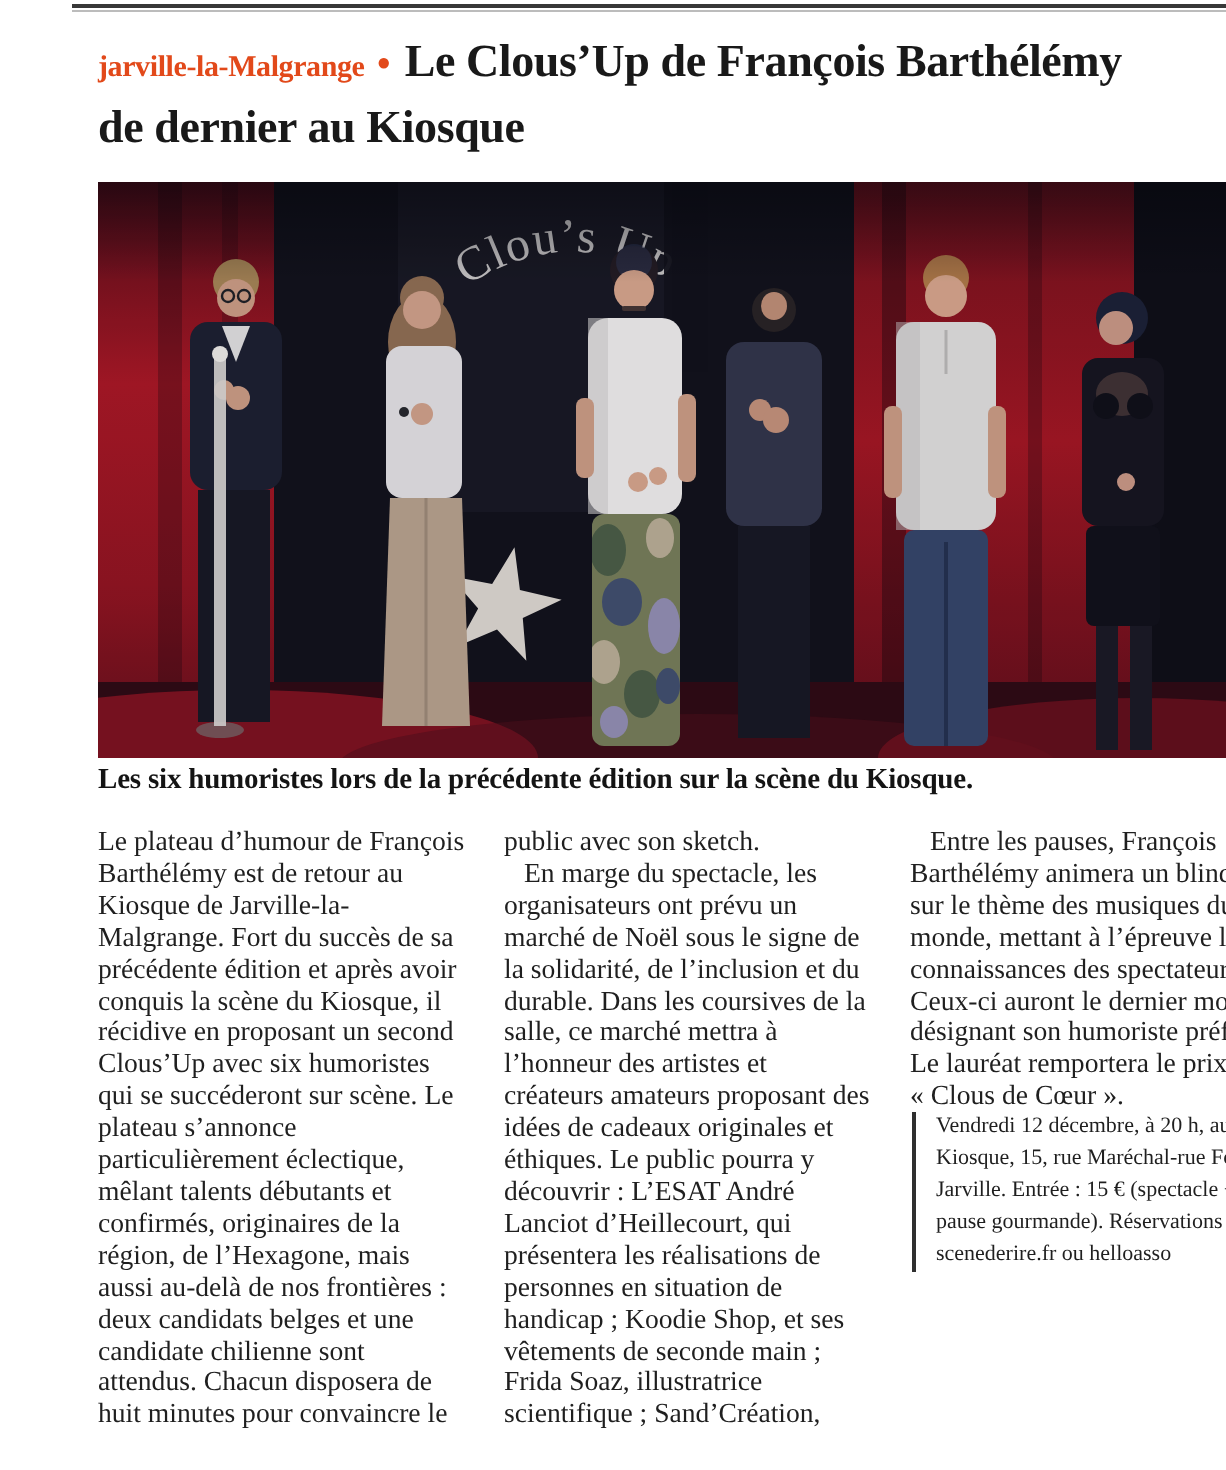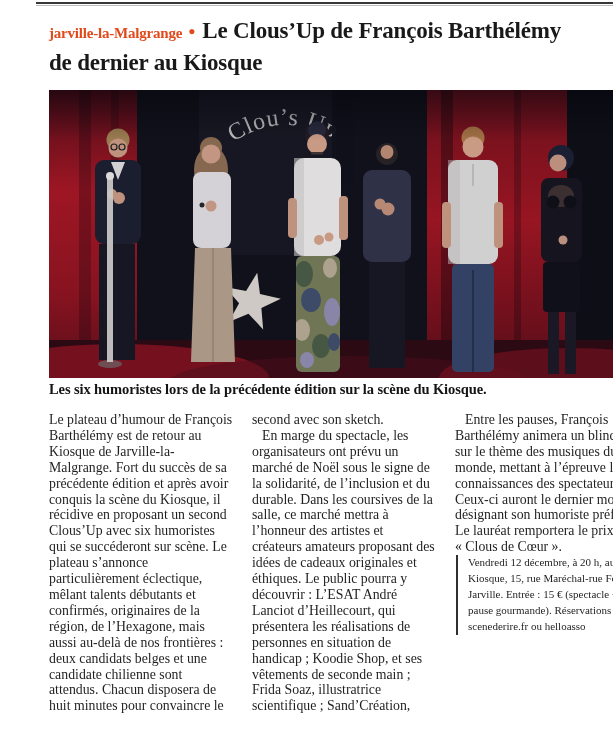--- a/index.html
+++ b/index.html
@@ -193,21 +193,21 @@
       </svg>
     </div>
     <figcaption>Les six humoristes lors de la précédente édition sur la scène du Kiosque.</figcaption>
   </figure>
 
   <div class="body-cols">
     <div class="col">
       <p class="para">Le plateau d’humour de François Barthélémy est de retour au Kiosque de Jarville-la-Malgrange. Fort du succès de sa précédente édition et après avoir conquis la scène du Kiosque, il récidive en proposant un second Clous’Up avec six humoristes qui se succéderont sur scène. Le plateau s’annonce particulièrement éclectique, mêlant talents débutants et confirmés, originaires de la région, de l’Hexagone, mais aussi au-delà de nos frontières : deux candidats belges et une candidate chilienne sont attendus. Chacun disposera de huit minutes pour convaincre le</p>
     </div>
     <div class="col">
-      <p class="para">second avec son sketch.</p>
+      <p class="para">public avec son sketch.</p>
       <p class="para indent">En marge du spectacle, les organisateurs ont prévu un marché de Noël sous le signe de la solidarité, de l’inclusion et du durable. Dans les coursives de la salle, ce marché mettra à l’honneur des artistes et créateurs amateurs proposant des idées de cadeaux originales et éthiques. Le public pourra y découvrir : L’ESAT André Lanciot d’Heillecourt, qui présentera les réalisations de personnes en situation de handicap ; Koodie Shop, et ses vêtements de seconde main ; Frida Soaz, illustratrice scientifique ; Sand’Création, avec</p>
     </div>
     <div class="col">
       <p class="para indent">Entre les pauses, François Barthélémy animera un blind test sur le thème des musiques du monde, mettant à l’épreuve les connaissances des spectateurs. Ceux-ci auront le dernier mot en désignant son humoriste préféré. Le lauréat remportera le prix du « Clous de Cœur ».</p>
       <div class="info-block">
         <p class="para">Vendredi 12 décembre, à 20 h, au Kiosque, 15, rue Maréchal-rue Foch, à Jarville. Entrée : 15 € (spectacle + pause gourmande). Réservations sur scenederire.fr ou helloasso</p>
       </div>
     </div>
   </div>
 

